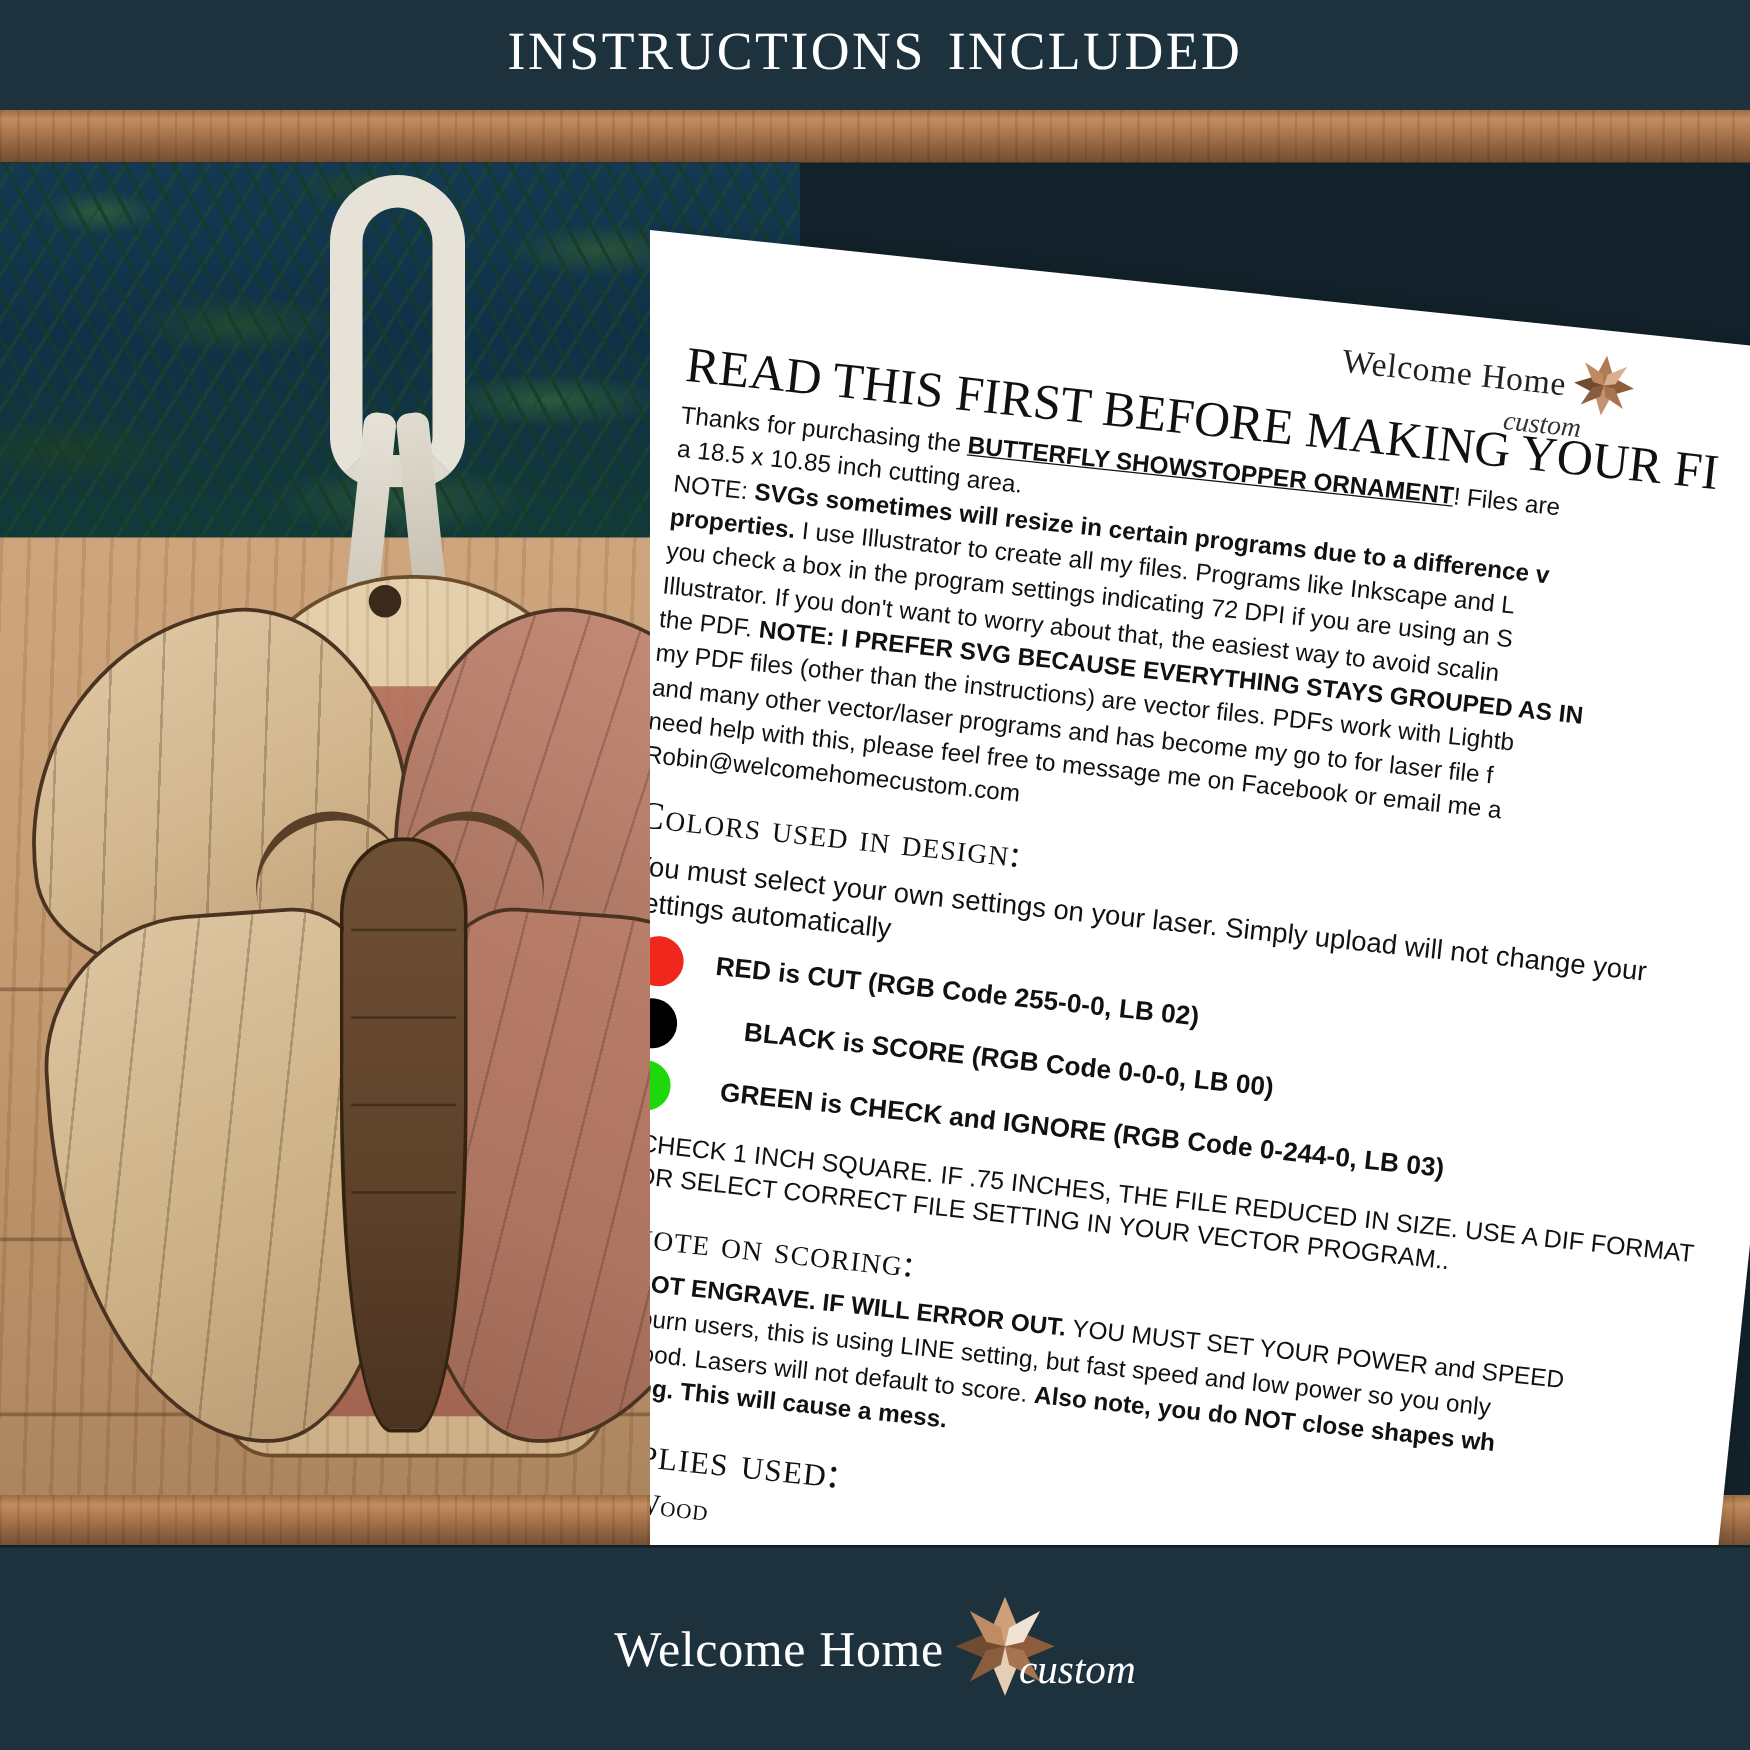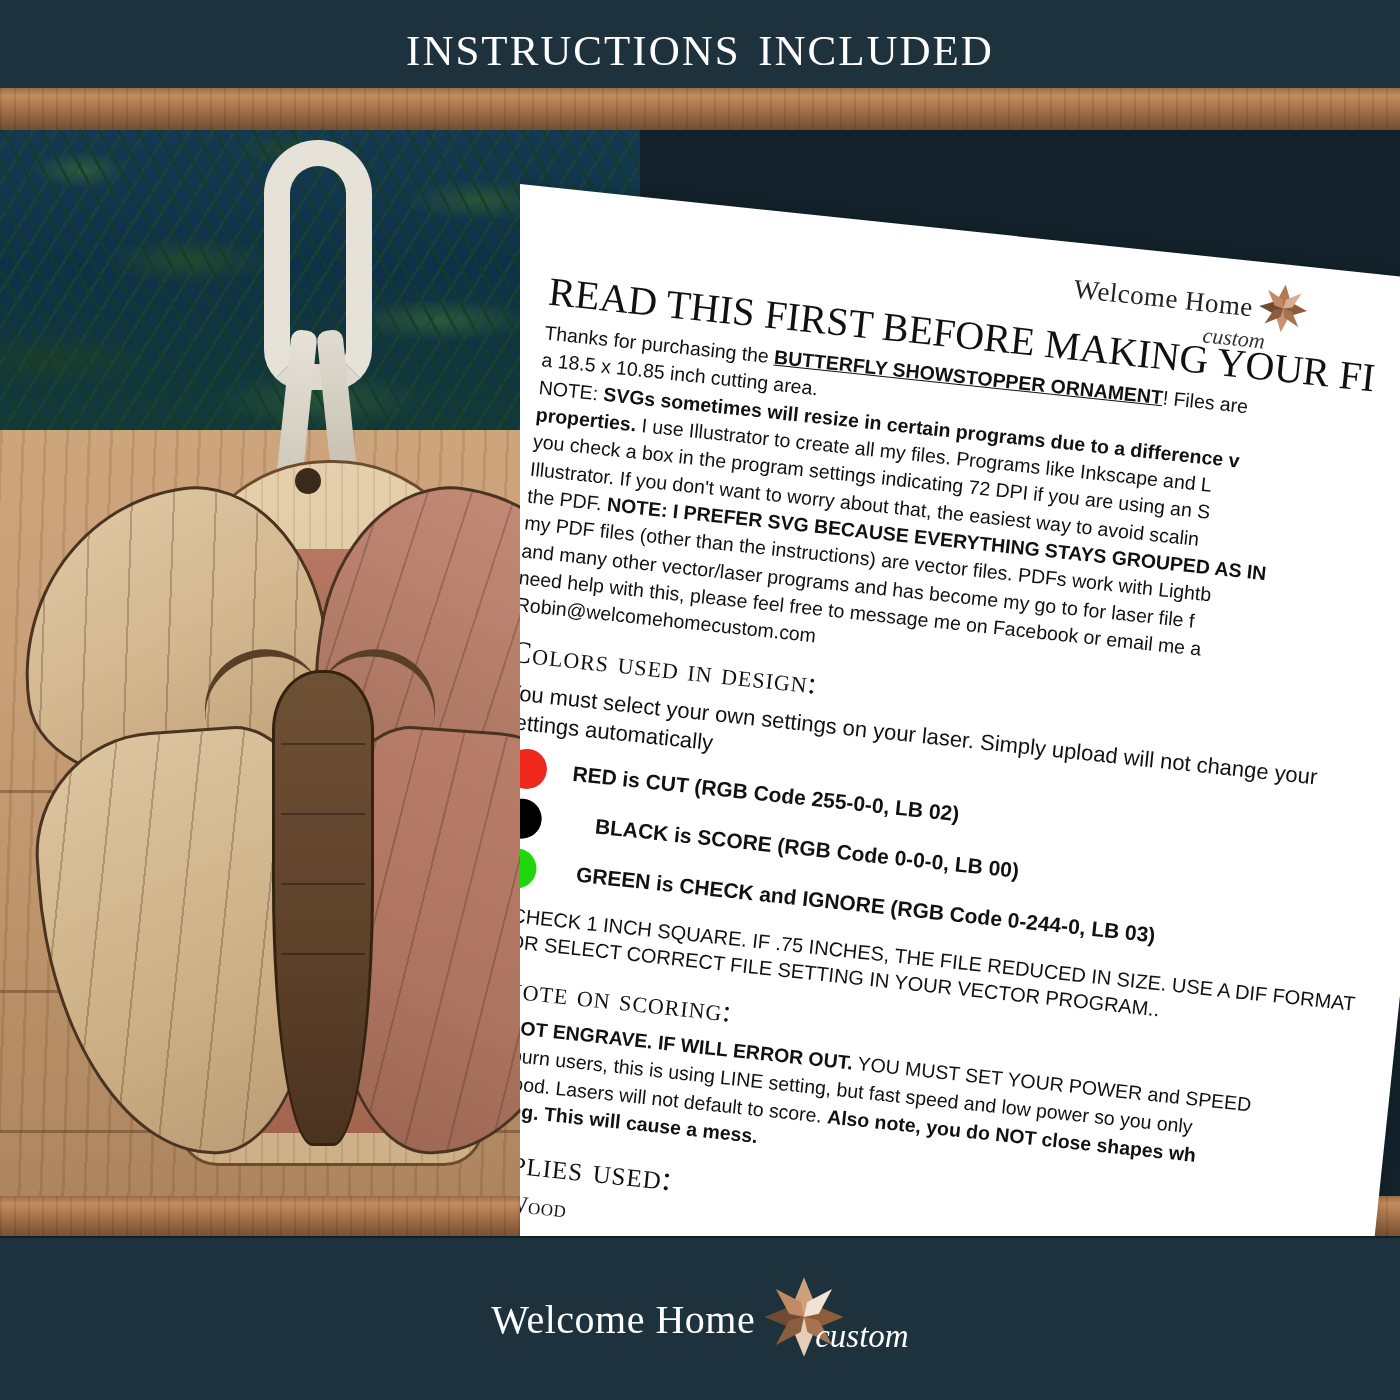--- a/index.html
+++ b/index.html
@@ -16,21 +16,20 @@
     font-family: "Liberation Sans", sans-serif;
   }
 
   
   .header-band {
     position: absolute;
     left: 0; top: 0;
     width: 1400px; height: 88px;
     background: #1d323c;
     display: flex;
-    align-items: center;
     justify-content: center;
   }
   .header-title {
     color: #ffffff;
     font-family: "Liberation Serif", serif;
     font-size: 62px;
     letter-spacing: 2px;
     font-variant: small-caps;
     text-transform: lowercase;
     white-space: nowrap;

